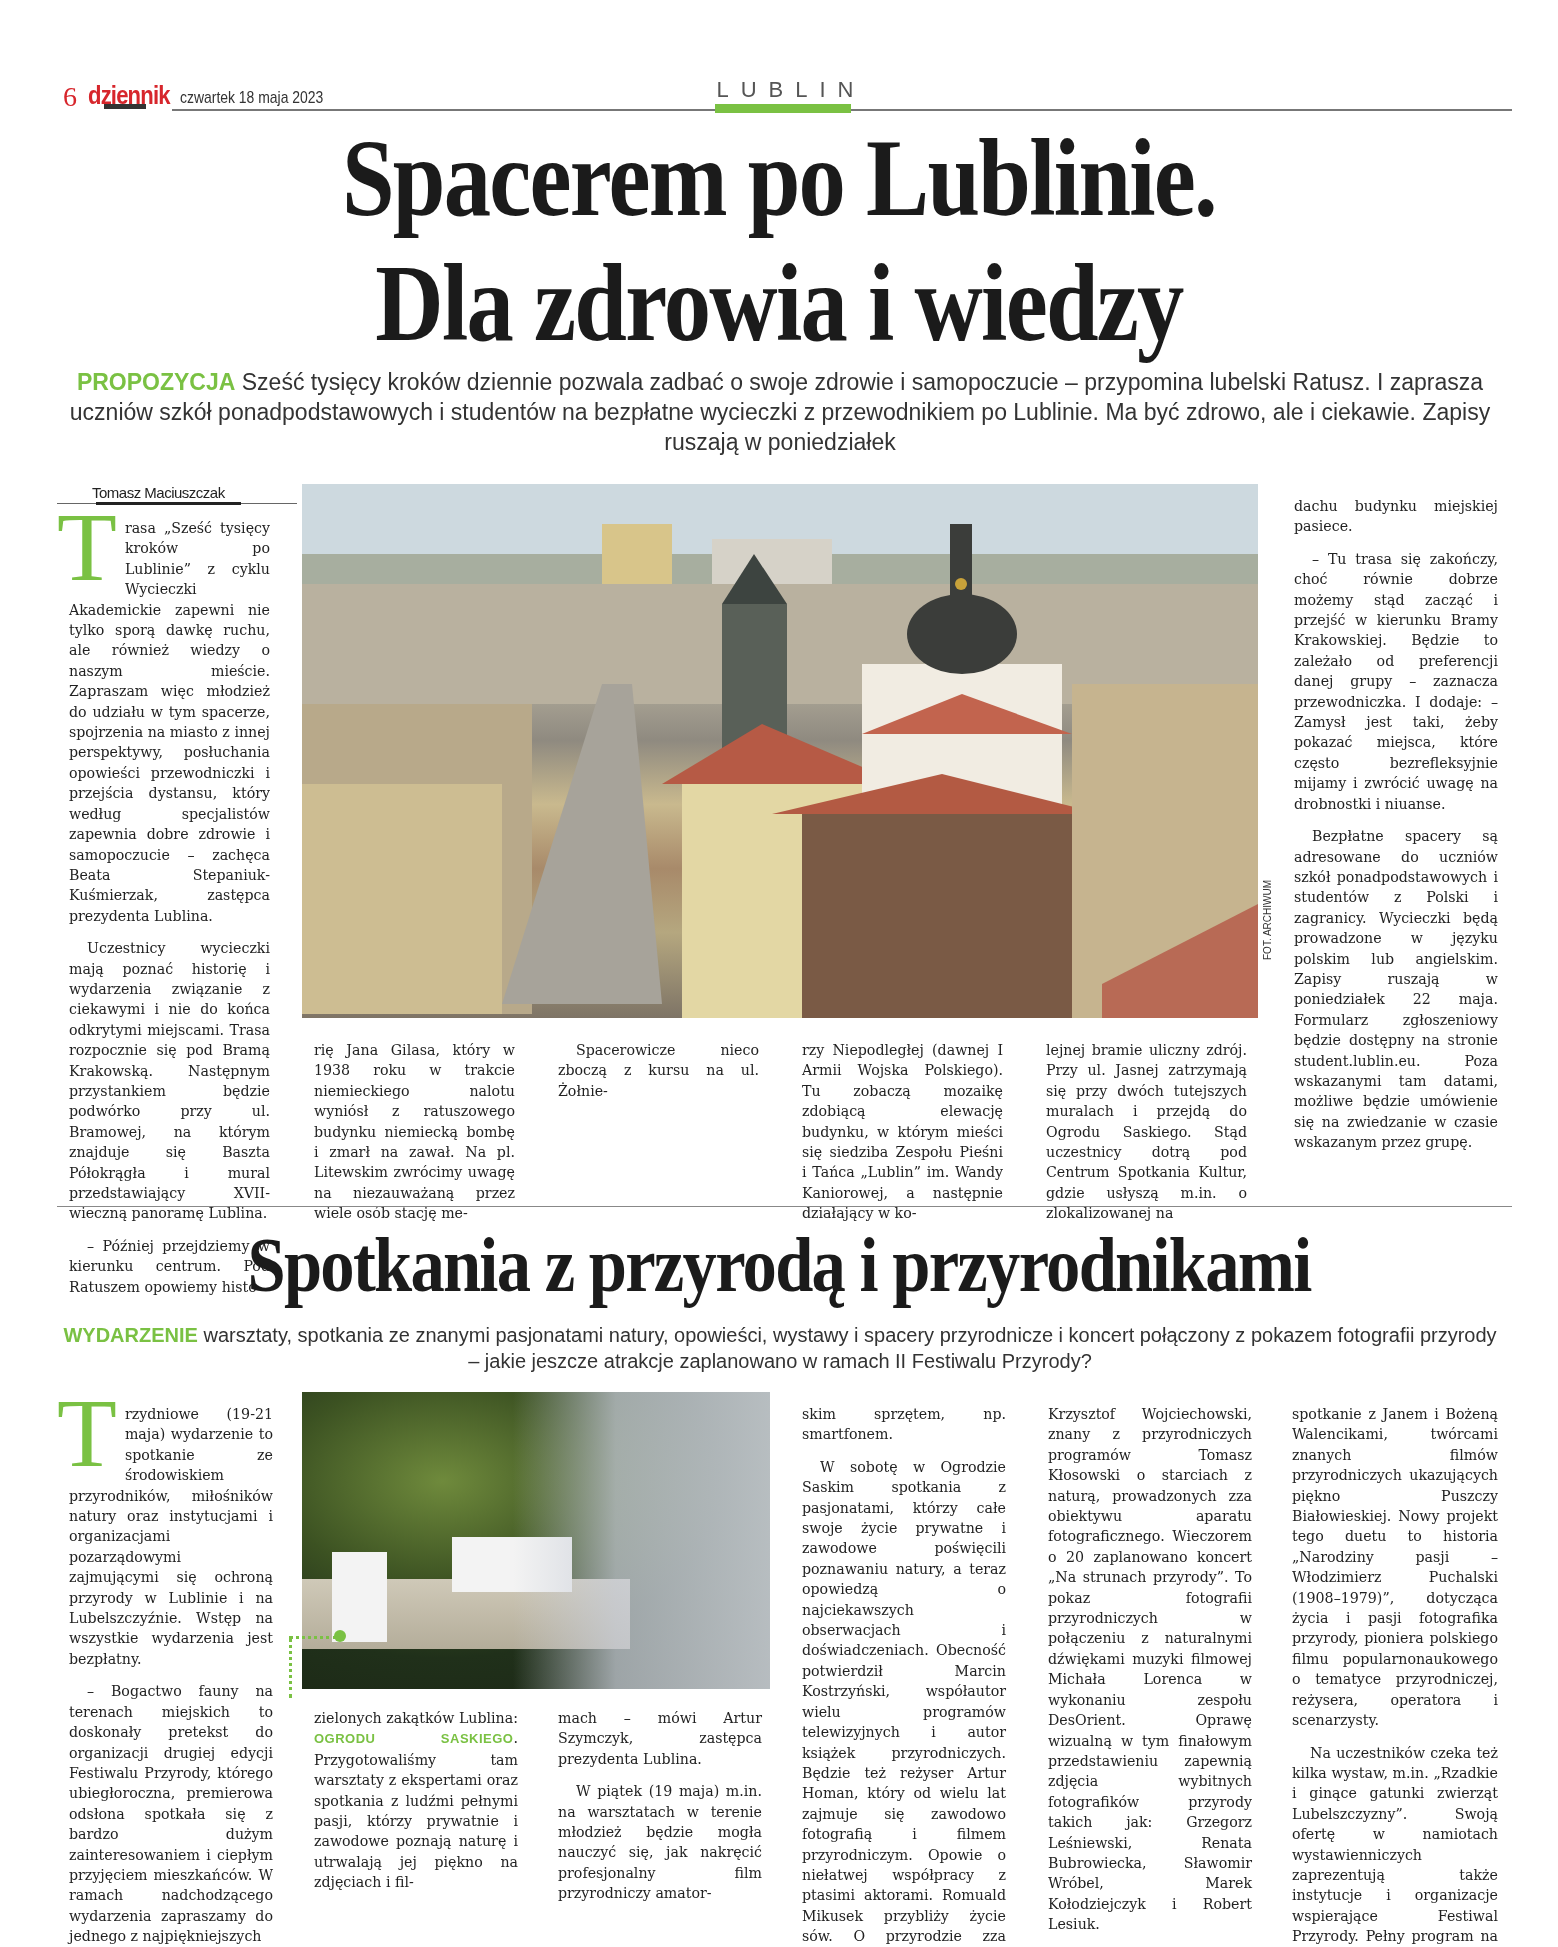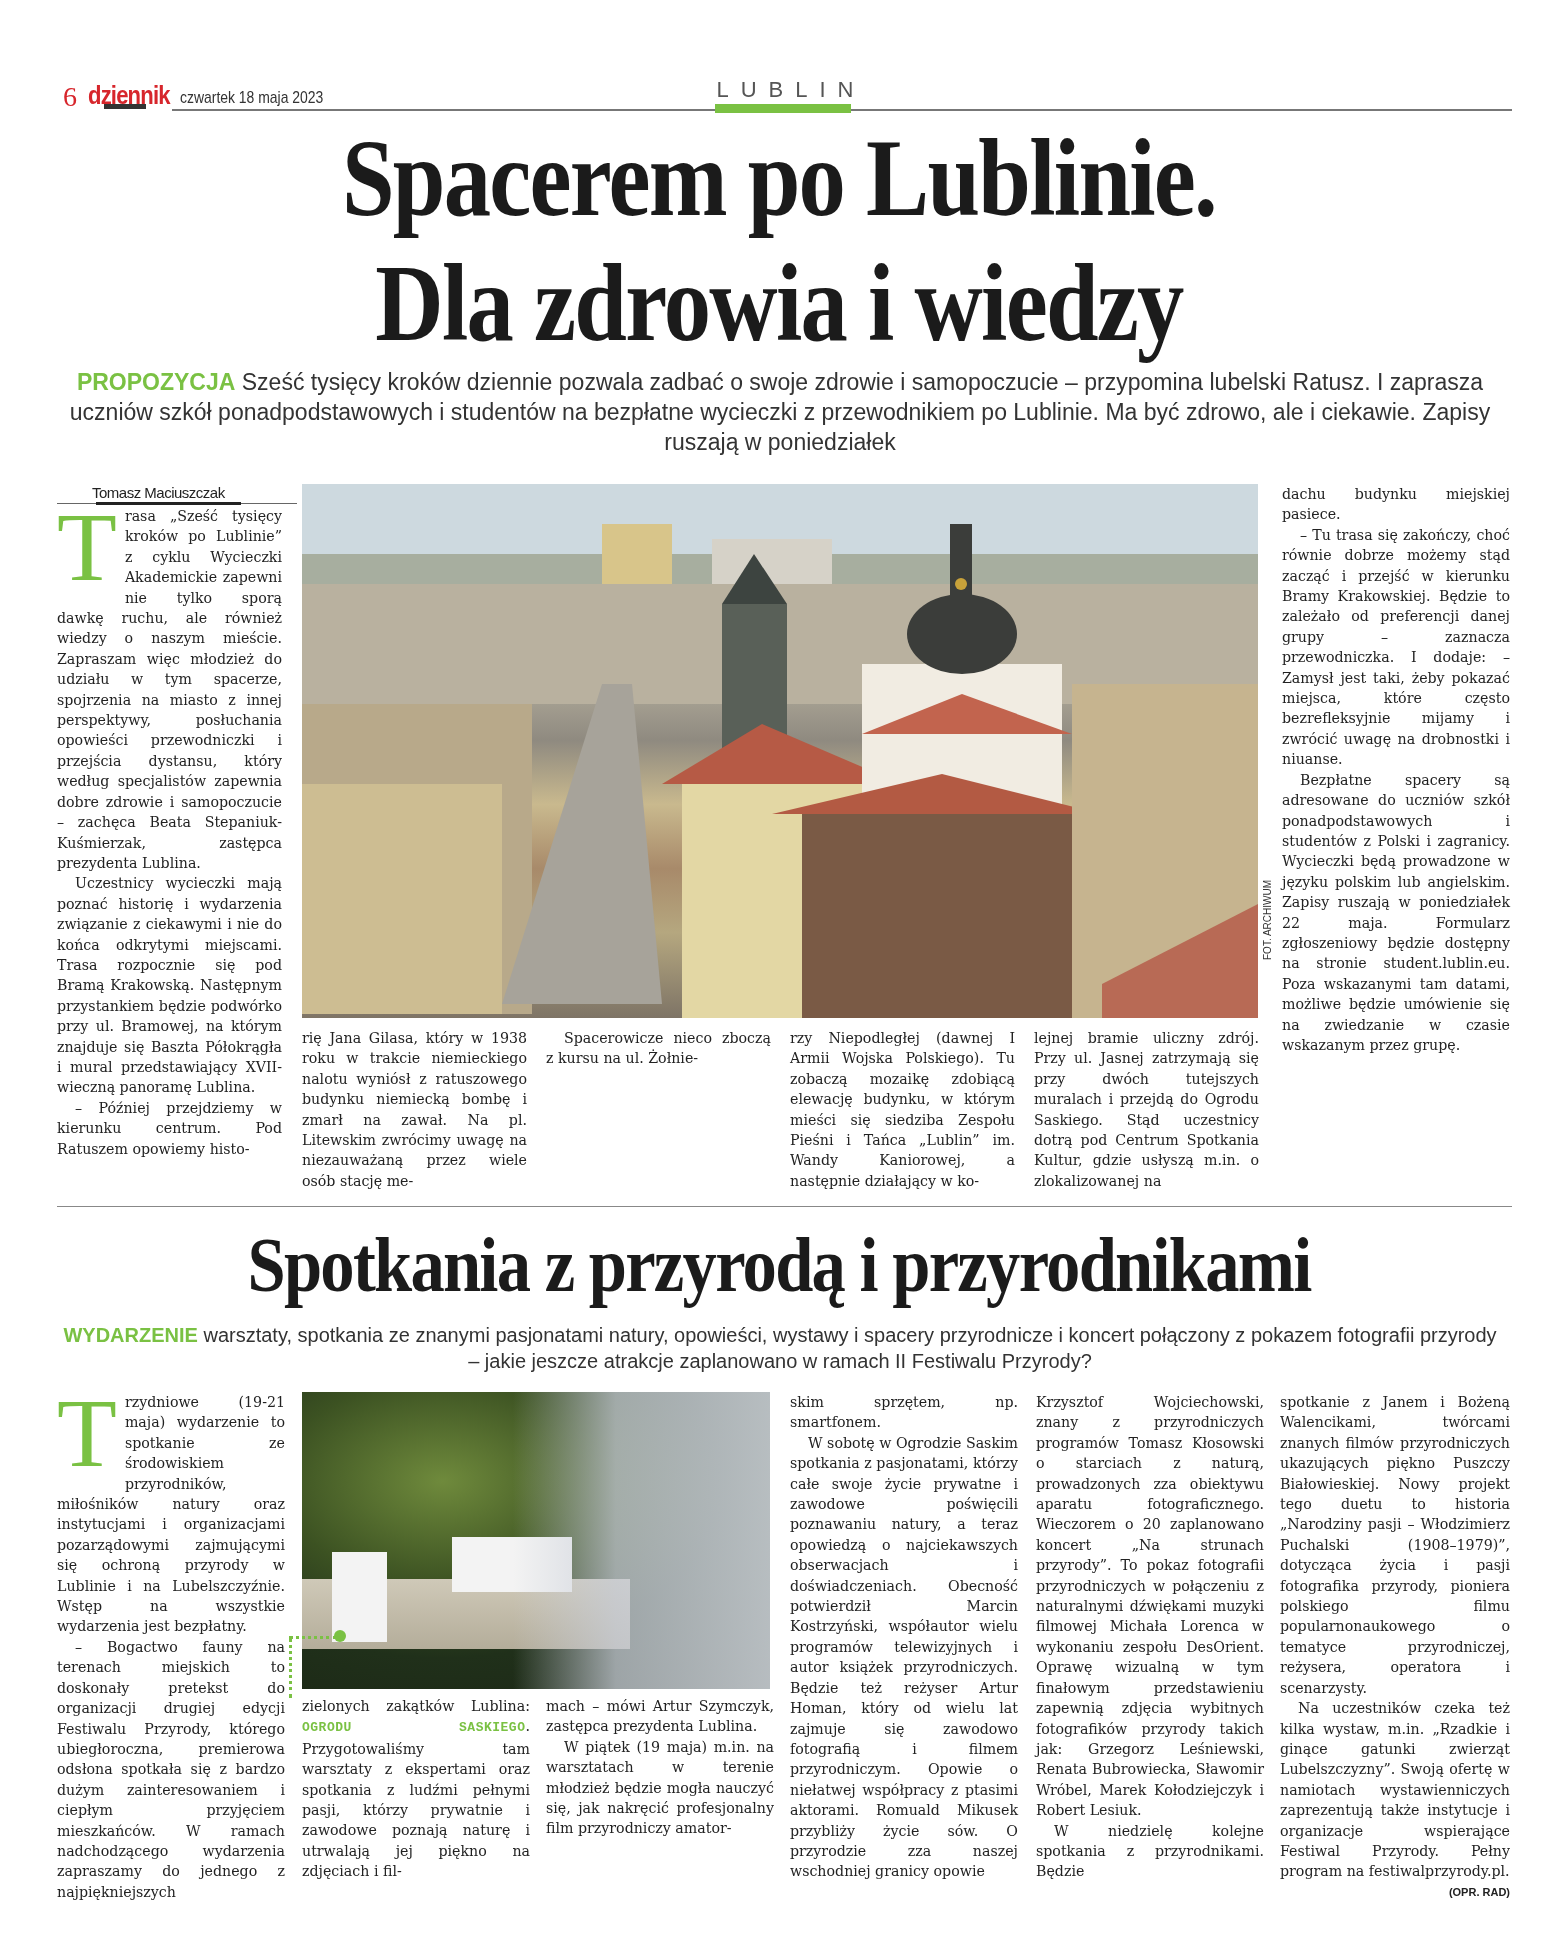--- a/index.html
+++ b/index.html
@@ -24,41 +24,41 @@
   .lead .kicker { color: #7ac143; font-weight: bold; }
   .lead1 { left: 60px; width: 1440px; top: 367px; }
 
   
   .byline { left: 92px; top: 484px; font-family: "Liberation Sans", sans-serif; font-size: 15px; color: #222; letter-spacing: -0.5px; }
   .byline-rule { left: 57px; top: 503px; width: 240px; height: 1px; background: #666; }
   .byline-under { left: 96px; top: 502px; width: 145px; height: 3px; background: #222; }
 
   
   .col { font-family: "DejaVu Serif", serif; font-size: 14.2px; line-height: 20.4px; color: #222; text-align: justify; hyphens: manual; }
-  .col p { margin: 0; text-indent: 18px; }
+  .col p { margin: 12px; text-indent: 18px; }
   .col p.noind { text-indent: 0; }
   .dropcap { float: left; font-family: "Liberation Serif", serif; color: #7ac143; font-size: 98px; line-height: 78px; margin: 2px 8px 0 0; height: 80px; }
 
   .photo1 { left: 302px; top: 484px; width: 956px; height: 534px; overflow: hidden; background: linear-gradient(180deg, #cfdbe2 0%, #c5d3dc 14%, #9fa89c 22%, #b8b2a0 34%, #8f8a80 48%, #c9b98e 60%, #a88a6a 72%, #b5a77f 84%, #7e7466 100%); }
   .credit { left: 1262px; top: 960px; font-family: "Liberation Sans", sans-serif; font-size: 10px; color: #333; transform: rotate(-90deg); transform-origin: left top; white-space: nowrap; }
 
   .sep { left: 57px; top: 1206px; width: 1455px; height: 1px; background: #888; }
 
   .h2 { left: 0; width: 1558px; top: 1220px; font-size: 78px; line-height: 90px; transform: scaleX(0.88); }
   .lead2 { left: 60px; width: 1440px; top: 1322px; font-size: 20px; line-height: 26px; }
 
   .photo2 { left: 302px; top: 1392px; width: 468px; height: 297px; overflow: hidden; background: radial-gradient(ellipse at 30% 30%, #6f8a3c 0%, #3c5222 35%, #20301a 60%, #1a2414 100%); }
   .photo2 .haze { position: absolute; right: 0; top: 0; width: 55%; height: 100%; background: linear-gradient(90deg, rgba(200,205,215,0) 0%, rgba(200,205,215,0.75) 40%, rgba(210,215,222,0.85) 100%); }
   .photo2 .path { position: absolute; left: 0; bottom: 40px; width: 70%; height: 70px; background: linear-gradient(180deg, #cfc9b8, #b4ad9a); }
   .photo2 .bench { position: absolute; background: #f3f3f3; }
   .dotline-v { left: 289px; top: 1638px; width: 0; height: 60px; border-left: 3px dotted #7ac143; }
   .dotline-h { left: 289px; top: 1636px; width: 48px; height: 0; border-top: 3px dotted #7ac143; }
   .dot { left: 334px; top: 1630px; width: 12px; height: 12px; border-radius: 50%; background: #7ac143; }
 
-  .green-caps { font-family: Liberation Mono, monospace; font-weight: bold; color: #7ac143; font-size: 13px; letter-spacing: 0.5px; }
+  .green-caps { font-family: Liberation Sans, sans-serif; font-weight: bold; color: #7ac143; font-size: 13px; letter-spacing: 0.5px; }
   .sig { font-family: "Liberation Sans", sans-serif; font-weight: bold; font-size: 11px; float: right; }
 </style>
 </head>
 <body>
 
 <div class="abs hdr-num">6</div>
 <div class="abs hdr-logo">dziennik</div>
 <div class="abs hdr-logo-sub"></div>
 <div class="abs hdr-date">czwartek 18 maja 2023</div>
 <div class="abs hdr-rule"></div>

